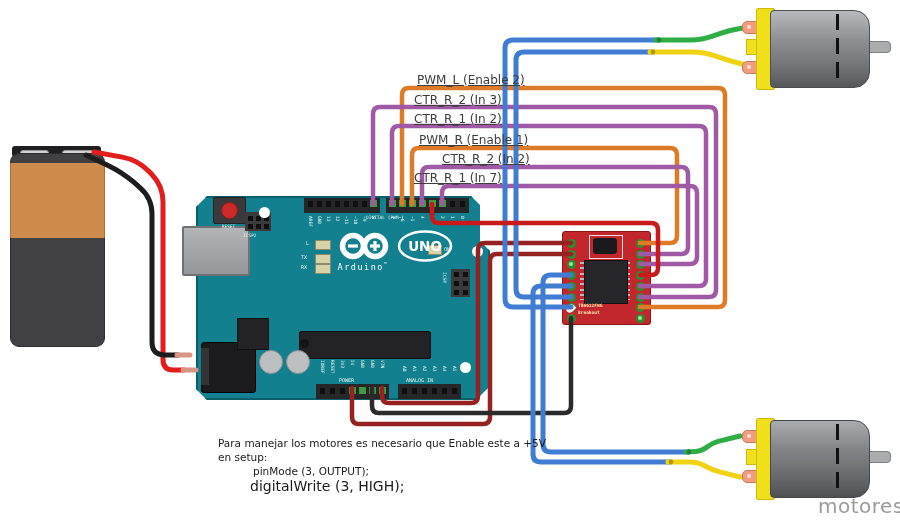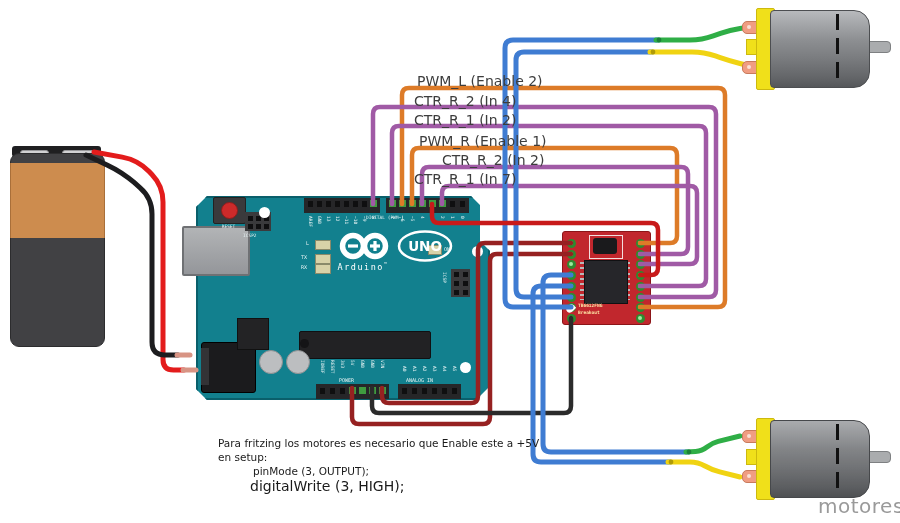--- a/index.html
+++ b/index.html
@@ -2,21 +2,21 @@
 <html><head>
 <meta charset="utf-8">
 <style>
   html,body{margin:0;padding:0;background:#fff;}
   #stage{position:relative;width:900px;height:523px;background:#ffffff;overflow:hidden;
          font-family:"DejaVu Sans",sans-serif;}
   .abs{position:absolute;}
   .silk{font-family:"DejaVu Sans Mono",monospace;color:#e6f2f3;}
   .vlabel{position:absolute;writing-mode:vertical-rl;font-family:"DejaVu Sans Mono",monospace;
           font-size:4.5px;color:#e6f2f3;line-height:1;letter-spacing:0;}
-  .wirelabel{position:absolute;font-size:14px;color:#3d3d3d;z-index:40;white-space:nowrap;}
+  .wirelabel{position:absolute;font-size:12px;color:#3d3d3d;z-index:40;white-space:nowrap;text-decoration:underline;}
   .pin{position:absolute;width:5px;height:6px;background:#0f0f10;z-index:11;}
   .pad{position:absolute;width:7px;height:7px;background:#3f9b3f;z-index:11;}
   .bpad{position:absolute;width:9px;height:9px;border-radius:50%;background:#2f8b2f;z-index:21;}
   .bpad i{position:absolute;left:2.2px;top:2.2px;width:4.5px;height:4.5px;border-radius:50%;background:#9fe89f;}
   .motor-body{position:absolute;width:98px;height:76px;border-radius:4px 16px 16px 4px;
     background:linear-gradient(180deg,#b8babd 0%,#a8aaad 14%,#8d8f92 38%,#7a7c7f 62%,#636568 88%,#55575a 100%);
     border:1px solid #4c4e51;z-index:45;}
   .motor-dash{position:absolute;width:3px;background:#111;z-index:46;}
   .term{position:absolute;width:17px;height:11px;background:#f09d82;border:1px solid #c97a5c;border-radius:5px;z-index:44;}
   .term i{position:absolute;left:4px;top:3px;width:4px;height:4px;border-radius:50%;background:#fbe0d4;}
@@ -161,27 +161,27 @@
       <path d="M650 52L692 52Q704 52 715.3398328812831 55.925326766598L720.2593065111703 57.62822148463588Q730 61 740 63.5L750 66" stroke="#f0d312" stroke-width="5" fill="none" stroke-linecap="round" stroke-linejoin="round"></path>
       <path d="M686 452L695.6093453444838 451.39941591596977Q702 451 707 447L707 447Q712 443 718.2119429564443 441.4470142608889L740 436" stroke="#2fae46" stroke-width="5" fill="none" stroke-linecap="round" stroke-linejoin="round"></path>
       <path d="M668 462L690 462Q698 462 704.9459451369956 465.9691115068547L705.0540548630044 466.0308884931453Q712 470 719.7611400011626 471.94028500029066L740 477" stroke="#f0d312" stroke-width="5" fill="none" stroke-linecap="round" stroke-linejoin="round"></path>
       <circle cx="659" cy="40" r="2.4" fill="#1c8038"></circle>
       <circle cx="653" cy="52" r="2.4" fill="#b09b06"></circle>
       <circle cx="689" cy="452" r="2.4" fill="#1c8038"></circle>
       <circle cx="671" cy="462" r="2.4" fill="#b09b06"></circle>
     </svg>
 
   <div class="wirelabel" style="left:417px;top:73px;">PWM_L  (Enable 2)</div>
-  <div class="wirelabel" style="left:414px;top:93px;">CTR_R_2 (In 4)</div>
+  <div class="wirelabel" style="left:414px;top:93px;">CTR_R_2 (In 3)</div>
   <div class="wirelabel" style="left:414px;top:112px;">CTR_R_1 (In 2)</div>
   <div class="wirelabel" style="left:419px;top:133px;">PWM_R  (Enable 1)</div>
   <div class="wirelabel" style="left:414px;top:152px;padding-left:28px;">CTR_R_2 (In 2)</div>
   <div class="wirelabel" style="left:414px;top:171px;">CTR_R_1 (In 7)</div>
 
-  <div class="abs" style="left:218px;top:437px;font-size:10.5px;color:#1a1a1a;z-index:40;">Para fritzing los motores es necesario que Enable este a +5V</div>
+  <div class="abs" style="left:218px;top:437px;font-size:10.5px;color:#1a1a1a;z-index:40;">Para manejar los motores es necesario que Enable este a +5V</div>
   <div class="abs" style="left:218px;top:451px;font-size:10.5px;color:#1a1a1a;z-index:40;">en setup:</div>
   <div class="abs" style="left:253px;top:465px;font-size:10.5px;color:#1a1a1a;z-index:40;">pinMode (3, OUTPUT);</div>
   <div class="abs" style="left:250px;top:478px;font-size:14px;color:#1a1a1a;z-index:40;">digitalWrite (3, HIGH);</div>
 
   <div class="abs" style="left:818px;top:494px;font-size:20px;color:#9a9a9a;letter-spacing:0.5px;z-index:40;">motores</div>
 
 <div class="pin" style="left: 307.5px; top: 201px;"></div>
     <div class="pin" style="left: 316.5px; top: 201px;"></div>
     <div class="pin" style="left: 325.5px; top: 201px;"></div>
     <div class="pin" style="left: 334.5px; top: 201px;"></div>

